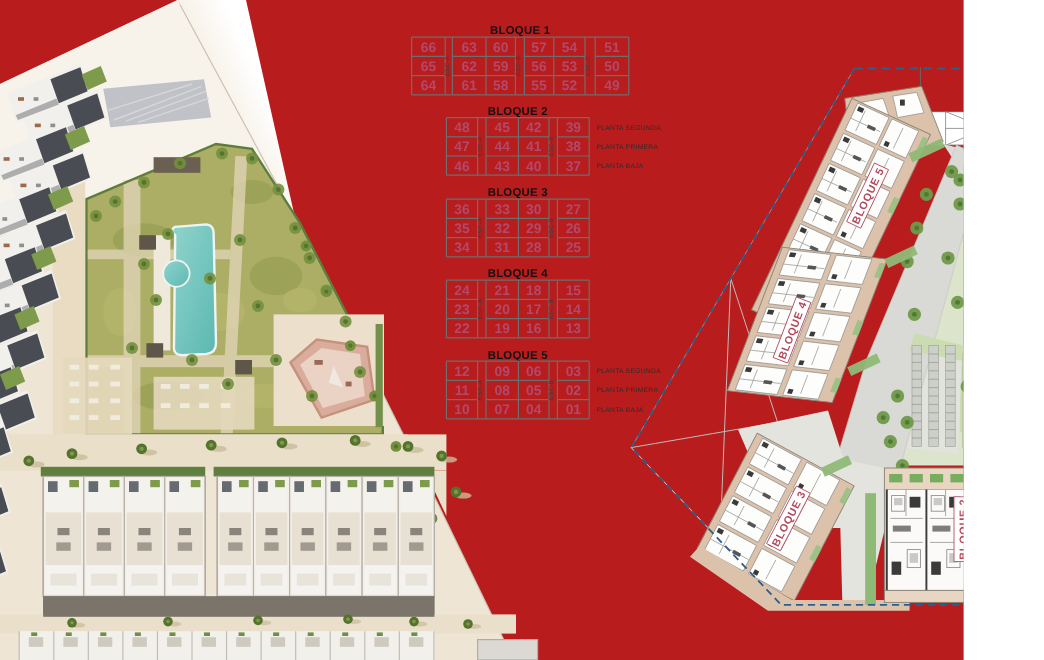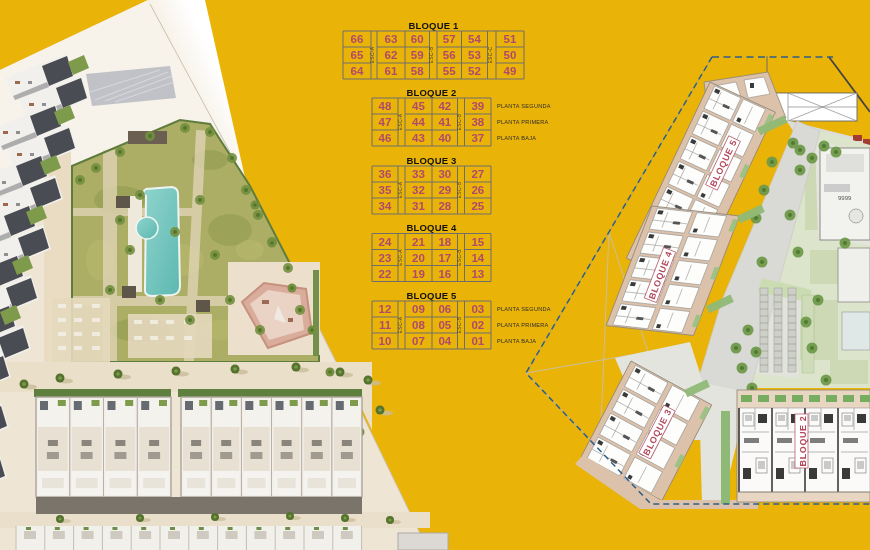--- a/index.html
+++ b/index.html
@@ -1,15 +1,15 @@
 <!DOCTYPE html>
 <html><head><meta charset="utf-8">
 <style>
 html,body{margin:0;padding:0;background:#ffffff}
-#page{position:relative;width:870px;height:550px;overflow:hidden;font-family:"Liberation Sans",sans-serif;background:#eab308}
+#page{position:relative;width:803px;height:550px;overflow:hidden;font-family:"Liberation Sans",sans-serif;background:#b91c1c}
 svg{position:absolute;top:0;left:0}
 text{font-family:"Liberation Sans",sans-serif}
 </style></head>
 <body>
 <div id="page">
 <svg width="870" height="550" viewBox="0 0 870 550">
 <defs>
 <linearGradient id="sandfade" x1="165" y1="85" x2="215" y2="62" gradientUnits="userSpaceOnUse">
 <stop offset="0" stop-color="#f2e9da"></stop>
           <stop offset="1" stop-color="#ffffff"></stop>

